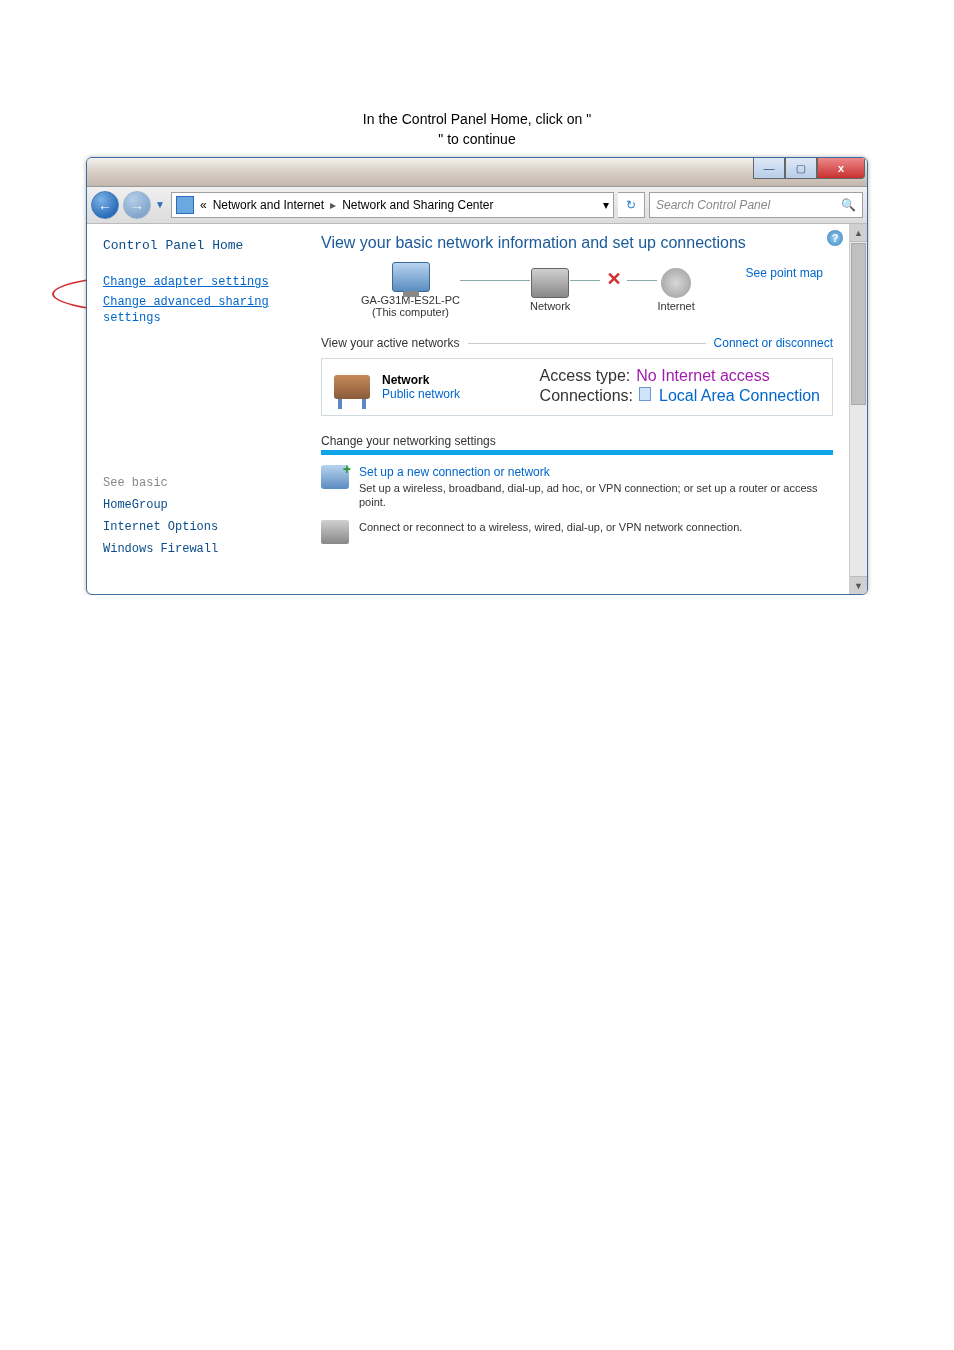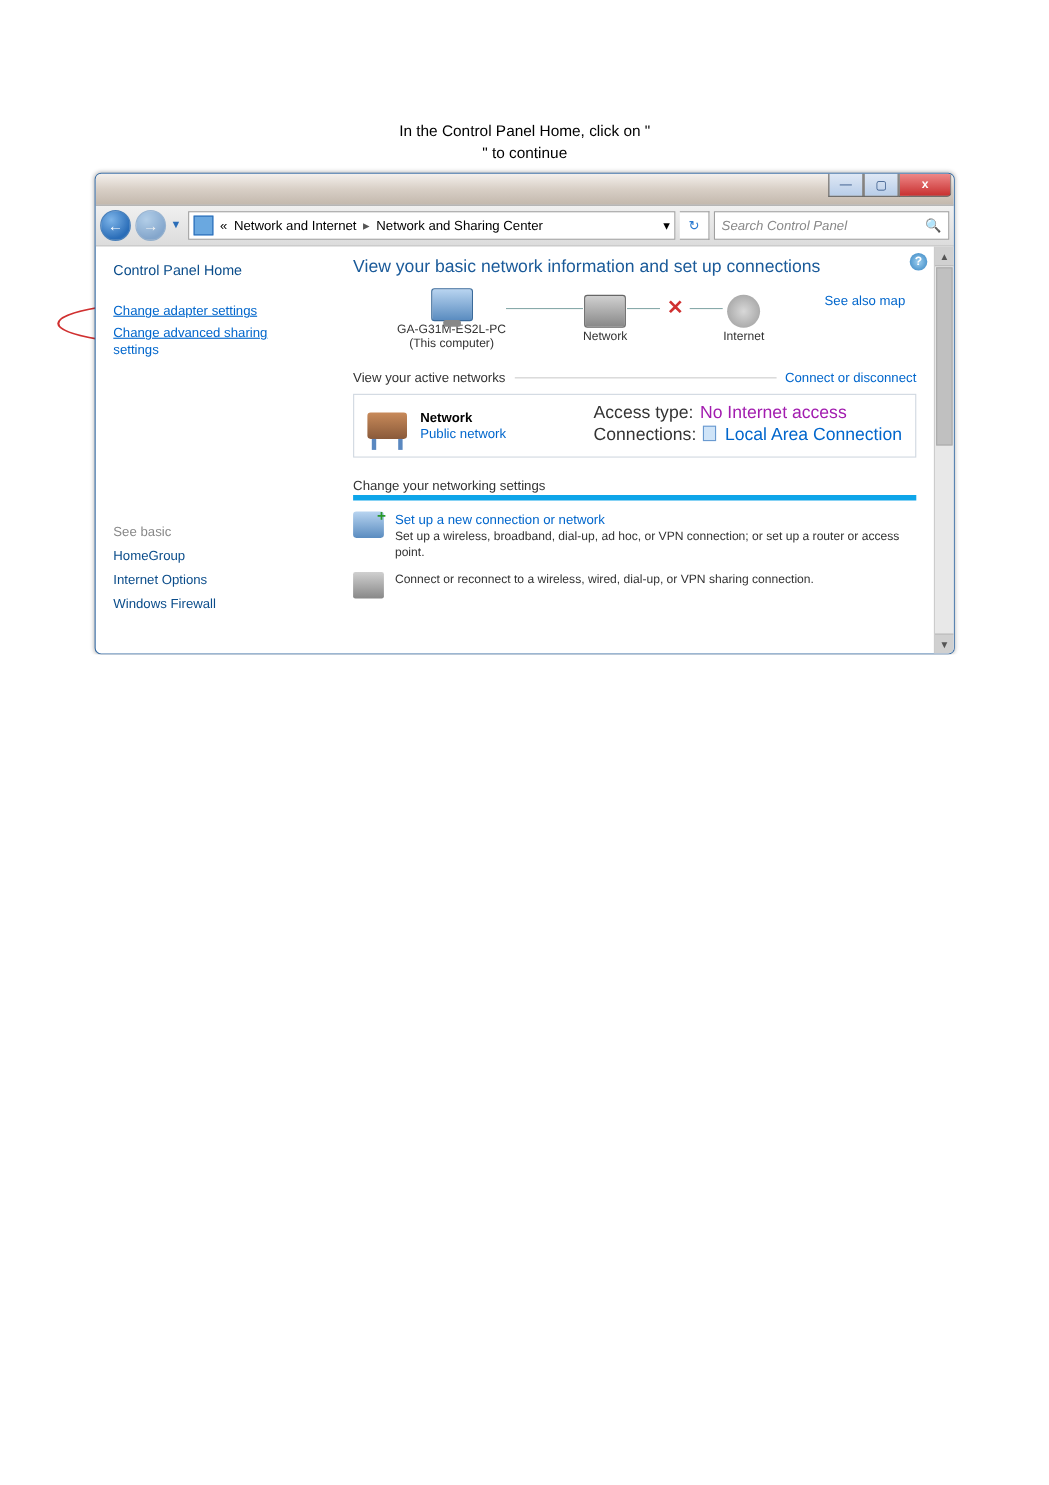--- a/index.html
+++ b/index.html
@@ -149,20 +149,21 @@
   font-style: normal;
 }
 .body-area {
   display: flex;
   height: 370px;
 }
 .sidebar {
   width: 200px;
   padding: 14px 8px 8px 16px;
   font-size: 12px;
+  font-family: Liberation Mono, monospace;
 }
 .sidebar .cp-home {
   color: #0a4c8a;
   font-size: 13px;
   margin-bottom: 22px;
 }
 .sidebar .link {
   color: #0066cc;
   text-decoration: underline;
   margin-bottom: 6px;
@@ -381,21 +382,21 @@
             <div class="item">Internet Options</div>
             <div class="item">Windows Firewall</div>
           </div>
         </div>
 
         <div class="content">
           <div class="help-icon">?</div>
           <div class="section-title">View your basic network information and set up connections</div>
 
           <div class="netmap">
-            <div class="see-map">See also map</div>
+            <div class="see-map">See point map</div>
             <div class="map-row">
               <div class="map-node">
                 <div class="ic pc"></div>
                 <div>GA-G31M-ES2L-PC</div>
                 <div>(This computer)</div>
               </div>
               <div class="map-line"></div>
               <div class="map-node">
                 <div class="ic net"></div>
                 <div>Network</div>
@@ -441,21 +442,21 @@
             <div class="sic conn"></div>
             <div>
               <div class="stitle">Set up a new connection or network</div>
               <div class="sdesc">Set up a wireless, broadband, dial-up, ad hoc, or VPN connection; or set up a router or access point.</div>
             </div>
           </div>
 
           <div class="setting-item">
             <div class="sic plug"></div>
             <div>
-              <div class="sdesc">Connect or reconnect to a wireless, wired, dial-up, or VPN sharing connection.</div>
+              <div class="sdesc">Connect or reconnect to a wireless, wired, dial-up, or VPN network connection.</div>
             </div>
           </div>
         </div>
 
         <div class="scrollbar">
           <div class="arrow">▲</div>
           <div class="thumb"></div>
           <div class="arrow down">▼</div>
         </div>
       </div>

